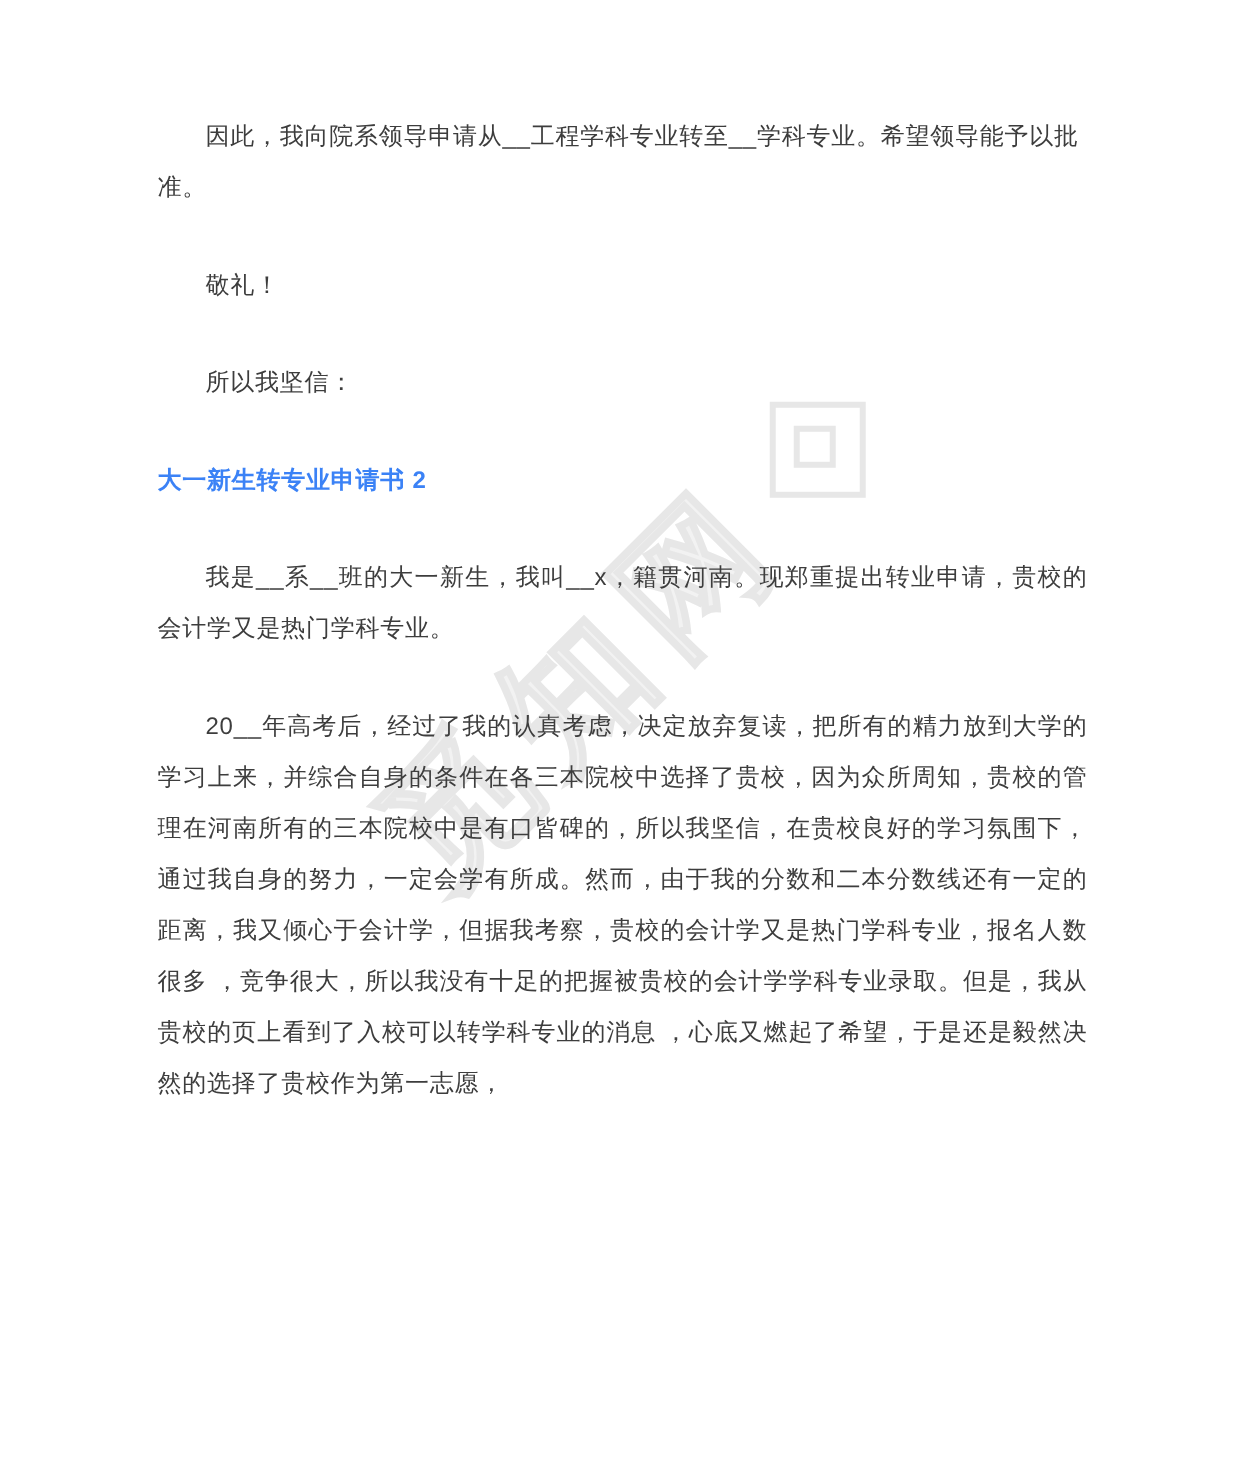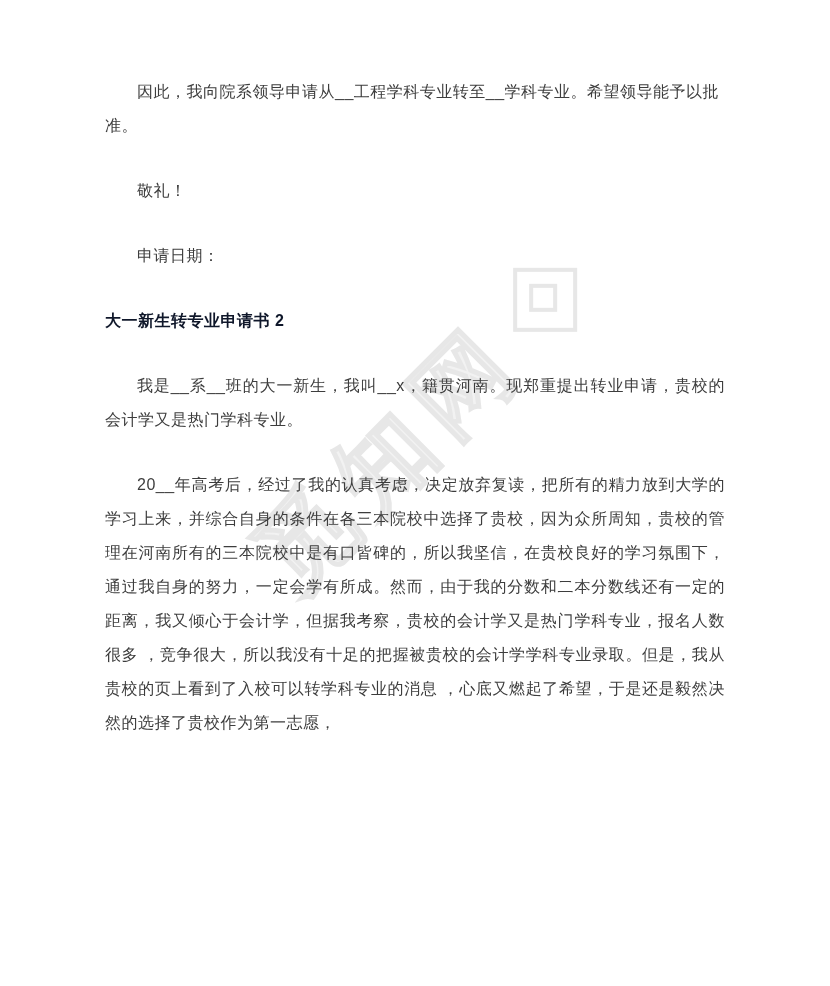--- a/index.html
+++ b/index.html
@@ -74,36 +74,36 @@
     letter-spacing: 0.5px;
   }
   .para.tight { margin-bottom: 16px; }
   .para.justify { text-align: justify; }
   .heading {
     font-size: 16px;
     line-height: 34px;
     font-weight: 700;
     margin: 0 0 31px 0;
     text-indent: 0;
-    color: #0f172a;
+    color: #3b82f6;
     letter-spacing: 0.5px;
   }
 </style>
 </head>
 <body>
 
 <div class="doc">
 
   <div class="watermark" aria-hidden="true">
     <span class="wm-text">觅知网</span>
     <span class="wm-logo"></span>
   </div>
 
   <div class="content-layer">
     <p class="para">因此，我向院系领导申请从__工程学科专业转至__学科专业。希望领导能予以批准。</p>
     <p class="para">敬礼！</p>
-    <p class="para">申请日期：</p>
+    <p class="para">所以我坚信：</p>
     <h2 class="heading">大一新生转专业申请书 2</h2>
     <p class="para justify">我是__系__班的大一新生，我叫__x，籍贯河南。现郑重提出转业申请，贵校的会计学又是热门学科专业。</p>
     <p class="para justify">20__年高考后，经过了我的认真考虑，决定放弃复读，把所有的精力放到大学的学习上来，并综合自身的条件在各三本院校中选择了贵校，因为众所周知，贵校的管理在河南所有的三本院校中是有口皆碑的，所以我坚信，在贵校良好的学习氛围下，通过我自身的努力，一定会学有所成。然而，由于我的分数和二本分数线还有一定的距离，我又倾心于会计学，但据我考察，贵校的会计学又是热门学科专业，报名人数很多 ，竞争很大，所以我没有十足的把握被贵校的会计学学科专业录取。但是，我从贵校的页上看到了入校可以转学科专业的消息 ，心底又燃起了希望，于是还是毅然决然的选择了贵校作为第一志愿，</p>
   </div>
 
 </div>
 
 </body></html>

